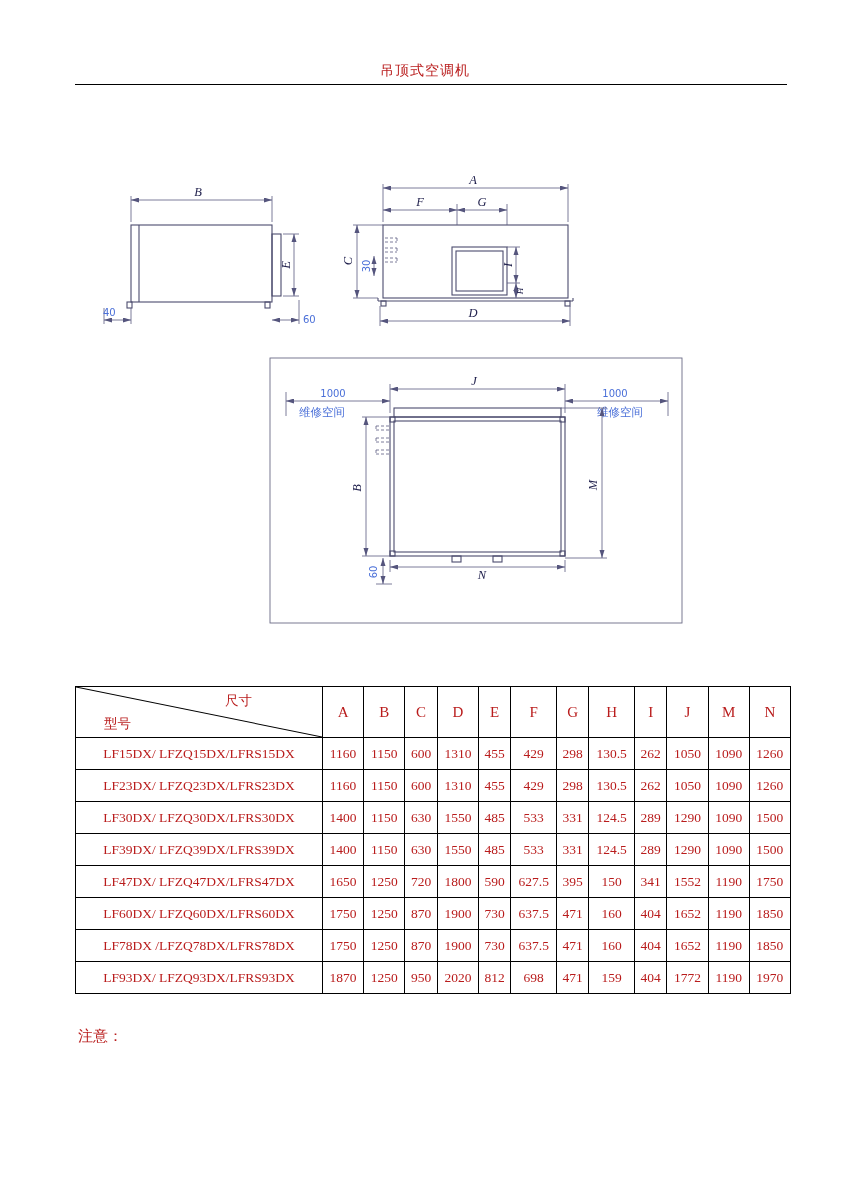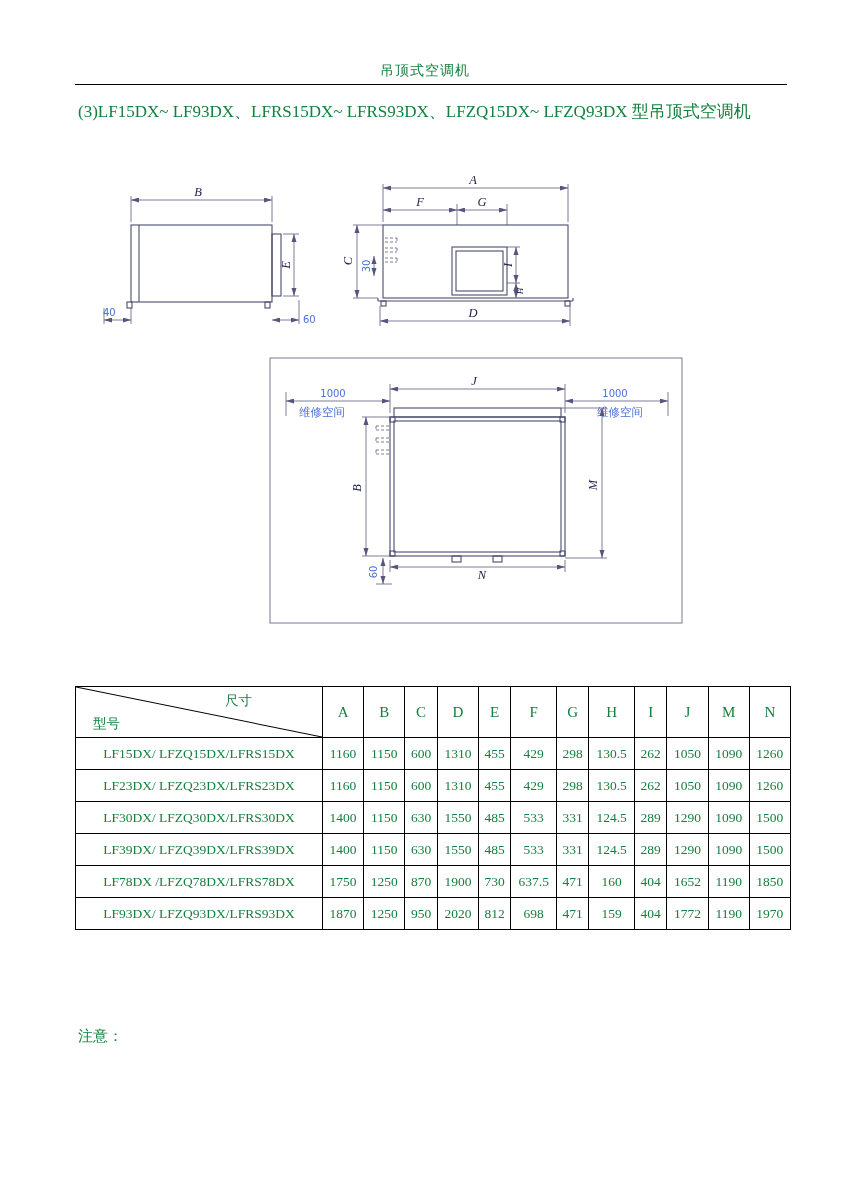--- a/index.html
+++ b/index.html
@@ -1,17 +1,17 @@
 <!DOCTYPE html>
 <html><head>
 <meta charset="utf-8">
 <style>
   html,body{margin:0;padding:0;background:#ffffff;}
   .page{position:relative;width:850px;height:1202px;background:#fff;overflow:hidden;
-        font-family:"Liberation Serif",serif;color:#15803d;}
+        font-family:"Liberation Serif",serif;color:#b91c1c;}
   .header-title{position:absolute;top:62px;left:0;width:100%;text-align:center;
         font-size:14px;letter-spacing:1px;}
   .header-rule{position:absolute;top:84px;left:75px;width:712px;border-top:1.5px solid #000;}
   .section-title{position:absolute;top:99px;left:78px;width:712px;font-size:17px;line-height:26px;}
 
   .drawings{position:absolute;top:168px;left:0;}
   .geo{fill:none;stroke:#4c4c6e;stroke-width:1.1;}
   .frame{fill:none;stroke:#6b6b86;stroke-width:0.9;}
   .dim{stroke:#5c5c82;stroke-width:0.8;fill:none;}
   .dash{stroke-dasharray:3 2;}
@@ -21,37 +21,36 @@
   .cntxt{font:11.5px "DejaVu Sans",sans-serif;fill:#4a6fd8;}
 
   .dim-table{position:absolute;top:686px;left:75px;width:716px;border-collapse:collapse;
         font-size:13.5px;table-layout:auto;}
   .dim-table th,.dim-table td{border:1px solid #000;text-align:center;vertical-align:middle;
         padding:0 2px;height:31px;font-weight:normal;}
   .dim-table thead th{height:50px;font-size:15px;}
   .corner-cell{position:relative;width:242px;padding:0;}
   .corner-diag{position:absolute;left:0;top:0;width:100%;height:100%;}
   .corner-top{position:absolute;top:5px;right:70px;font-size:13.5px;}
-  .corner-bottom{position:absolute;bottom:4px;left:17px;font-size:13.5px;}
+  .corner-bottom{position:absolute;bottom:4px;left:28px;font-size:13.5px;}
   .model-cell{font-size:13.5px;}
 
   .note-label{position:absolute;top:1027px;left:78px;font-size:15px;font-weight:normal;}
   .note-text{position:absolute;top:1049px;left:78px;font-size:14.5px;}
   .page-number{position:absolute;top:1116px;left:0;width:100%;text-align:center;font-size:13px;}
 </style>
 </head>
 <body>
 
 <div class="page">
 
   <div class="header-title">吊顶式空调机</div>
   <div class="header-rule"></div>
 
   <div class="section-title">
-    <div>(3)LF15DX~ LF93DX、LFRS15DX~ LFRS93DX、LFZQ15DX~ LFZQ93DX 型吊顶式空调机</div>
   </div>
 
   <svg class="drawings" width="850" height="480" viewBox="0 0 850 480">
     <defs>
       <marker id="aE" markerWidth="9" markerHeight="7" refX="8" refY="2.5" orient="auto" markerUnits="userSpaceOnUse">
         <path d="M0,0 L8,2.5 L0,5 Z" fill="#55557d"></path>
       </marker>
       <marker id="aS" markerWidth="9" markerHeight="7" refX="0" refY="2.5" orient="auto" markerUnits="userSpaceOnUse">
         <path d="M8,0 L0,2.5 L8,5 Z" fill="#55557d"></path>
       </marker>
@@ -259,20 +258,50 @@
           <td>485</td>
           <td>533</td>
           <td>331</td>
           <td>124.5</td>
           <td>289</td>
           <td>1290</td>
           <td>1090</td>
           <td>1500</td>
         </tr>
         <tr>
+          <td class="model-cell">LF47DX/ LFZQ47DX/LFRS47DX</td>
+          <td>1650</td>
+          <td>1250</td>
+          <td>720</td>
+          <td>1800</td>
+          <td>590</td>
+          <td>627.5</td>
+          <td>395</td>
+          <td>150</td>
+          <td>341</td>
+          <td>1552</td>
+          <td>1190</td>
+          <td>1750</td>
+        </tr>
+        <tr>
+          <td class="model-cell">LF60DX/ LFZQ60DX/LFRS60DX</td>
+          <td>1750</td>
+          <td>1250</td>
+          <td>870</td>
+          <td>1900</td>
+          <td>730</td>
+          <td>637.5</td>
+          <td>471</td>
+          <td>160</td>
+          <td>404</td>
+          <td>1652</td>
+          <td>1190</td>
+          <td>1850</td>
+        </tr>
+        <tr>
           <td class="model-cell">LF78DX /LFZQ78DX/LFRS78DX</td>
           <td>1750</td>
           <td>1250</td>
           <td>870</td>
           <td>1900</td>
           <td>730</td>
           <td>637.5</td>
           <td>471</td>
           <td>160</td>
           <td>404</td>

